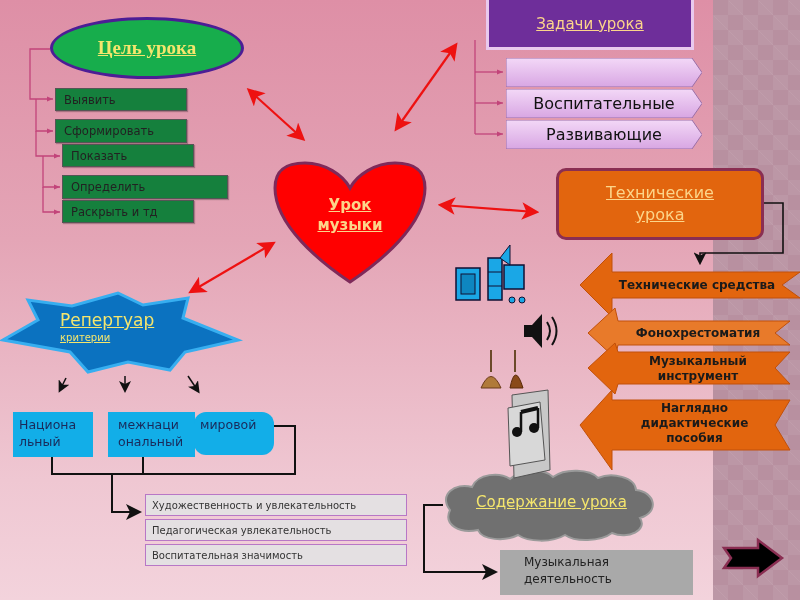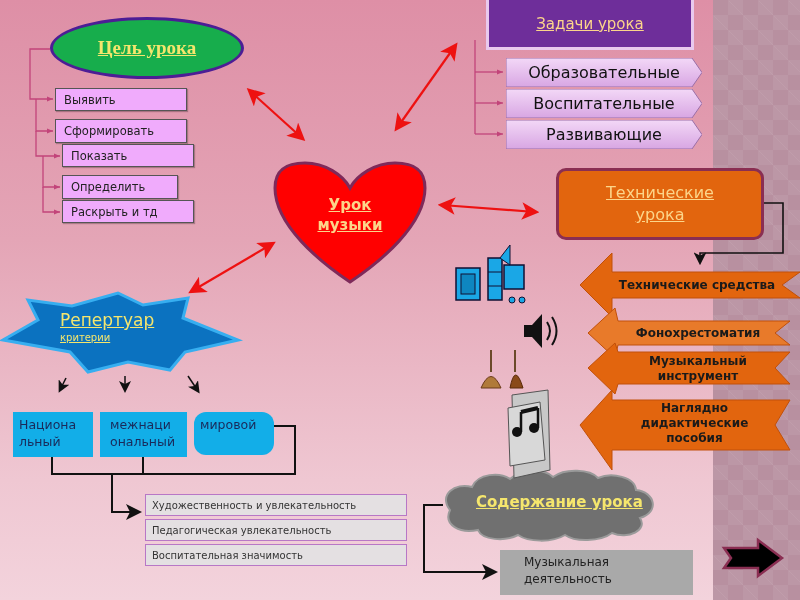--- a/index.html
+++ b/index.html
@@ -22,21 +22,21 @@
   .u-peach { color:#fcd58a; text-decoration:underline; }
 
   
   #goal {
     left:50px; top:17px; width:194px; height:62px; border-radius:50%;
     background:#17ad4c; border:3px solid #4c1d95; box-sizing:border-box;
     display:flex; align-items:center; justify-content:center;
     font-size:19px; font-weight:bold;font-family:Liberation Serif, serif;
   }
   .green-box {
-    background:#f0abfc; border:1.5px solid #555; box-sizing:border-box;
+    background:#15803d; border:1.5px solid #555; box-sizing:border-box;
     font-size:11.5px; color:#222; padding-left:8px; display:flex; align-items:center;
     box-shadow:1px 1px 1px rgba(0,0,0,0.25);
   }
 
   
   #tasks-title {
     left:486px; top:0; width:208px; height:50px; box-sizing:border-box;
     background:#6e2e9a; border:3px solid #e9c9ee; border-top:none;
     display:flex; align-items:center; justify-content:center;
     font-size:15px;
@@ -73,21 +73,21 @@
     background:#12aee8; color:#1a2a5a; font-size:12.5px; line-height:17px;
     padding:4px 6px; box-sizing:border-box;
   }
   .crit-box {
     left:145px; width:262px; height:22px; box-sizing:border-box;
     background:#e4e0e2; border:1.5px solid #b877c6;
     font-size:10px; color:#333; padding-left:6px; display:flex; align-items:center;
   }
 
   
-  #content-text { left:476px; top:493px; font-size:15px;font-weight:bold; }
+  #content-text { left:476px; top:493px; font-size:15px; }
   #music-activity {
     left:500px; top:550px; width:193px; height:45px; background:#a9a9a9;
     font-size:12px; color:#222; line-height:17px; padding:4px 24px; box-sizing:border-box;
   }
 </style>
 </head>
 <body>
 
 <div id="strip" class="abs"></div>
 
@@ -192,37 +192,36 @@
 
   <path d="M724,548 L758,548 L758,540 L782,558 L758,576 L758,568 L724,568 L731,558 Z" fill="#000" stroke="#8a2e52" stroke-width="2.5"></path>
 </svg>
 
 <div id="goal" class="abs">
   <span class="u-yellow">Цель урока</span>
 </div>
 <div class="abs green-box" style="left:55px;top:88px;width:132px;height:23px;">Выявить</div>
 <div class="abs green-box" style="left:55px;top:119px;width:132px;height:24px;">Сформировать</div>
 <div class="abs green-box" style="left:62px;top:144px;width:132px;height:23px;">Показать</div>
-<div class="abs green-box" style="left:62px;top:175px;width:116px;height:24px;">Определить</div>
+<div class="abs green-box" style="left:62px;top:175px;width:166px;height:24px;">Определить</div>
 <div class="abs green-box" style="left:62px;top:200px;width:132px;height:23px;">Раскрыть и тд</div>
 
 <div id="tasks-title" class="abs">
   <span class="u-peach">Задачи урока</span>
 </div>
 <div class="abs task-item" style="left:506px;top:58px;width:196px;">
   <svg width="196" height="29">
       <defs>
         <linearGradient id="pg" x1="0" y1="0" x2="0" y2="1">
           <stop offset="0" stop-color="#f3d8f7"></stop>
           <stop offset="1" stop-color="#d8a6e3"></stop>
         </linearGradient>
       </defs>
       <path d="M0,0 L186,0 L196,14.5 L186,29 L0,29 Z" fill="url(#pg)" stroke="#9b6fa8"></path>
     </svg>
-  <span>Образовательные</span>
 </div>
 <div class="abs task-item" style="left:506px;top:89px;width:196px;">
   <svg width="196" height="29">
       <path d="M0,0 L186,0 L196,14.5 L186,29 L0,29 Z" fill="url(#pg)" stroke="#9b6fa8"></path>
     </svg>
   <span>Воспитательные</span>
 </div>
 <div class="abs task-item" style="left:506px;top:120px;width:196px;">
   <svg width="196" height="29">
       <path d="M0,0 L186,0 L196,14.5 L186,29 L0,29 Z" fill="url(#pg)" stroke="#9b6fa8"></path>
@@ -258,21 +257,21 @@
 </div>
 
 <div id="rep-text" class="abs">
   <span id="rep-title" class="u-yellow">Репертуар</span>
   <span id="rep-sub" class="u-yellow">критерии</span>
 </div>
 <div class="abs blue-box" style="left:13px;top:412px;width:80px;height:45px;">
   <span>Национа</span><br>
   <span>льный</span>
 </div>
-<div class="abs blue-box" style="left:100px;top:412px;width:87px;height:45px;padding-left:10px;">
+<div class="abs blue-box" style="left:108px;top:412px;width:87px;height:45px;padding-left:10px;">
   <span>межнаци</span><br>
   <span>ональный</span>
 </div>
 <div class="abs blue-box" style="left:194px;top:412px;width:80px;height:43px;border-radius:12px;">
   <span>мировой</span>
 </div>
 <div class="abs crit-box" style="top:494px;">Художественность и увлекательность</div>
 <div class="abs crit-box" style="top:519px;">Педагогическая увлекательность</div>
 <div class="abs crit-box" style="top:544px;">Воспитательная значимость</div>
 

